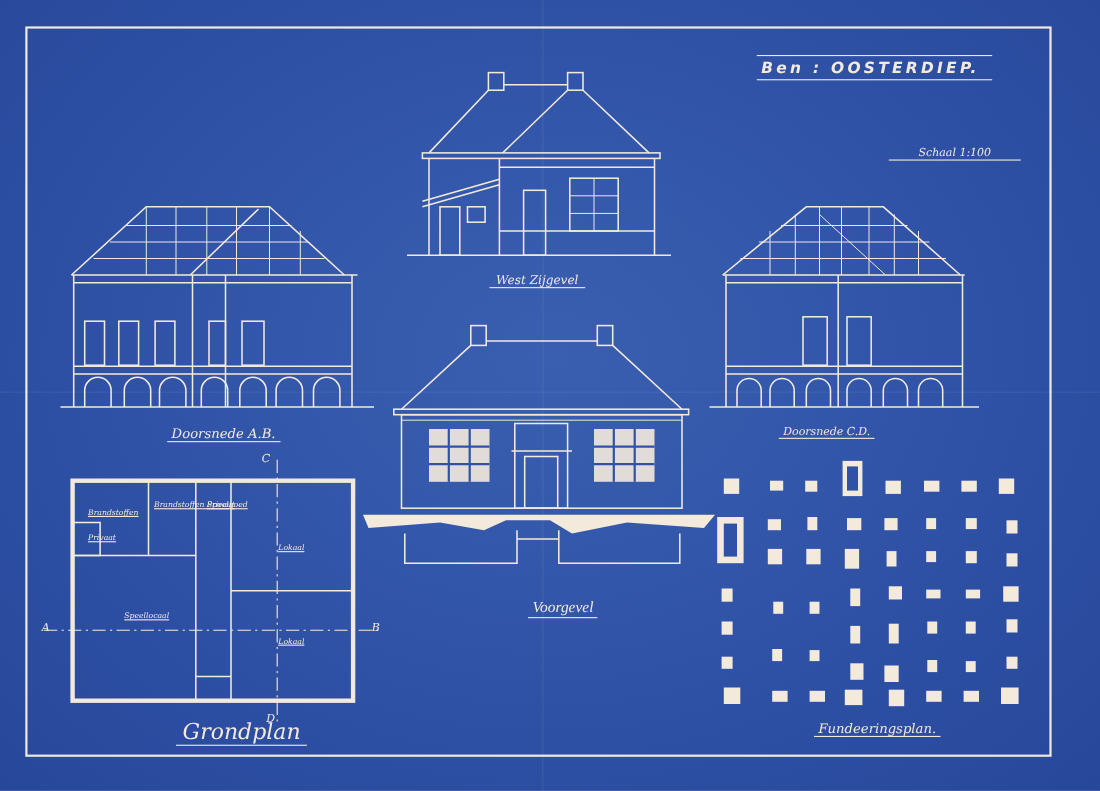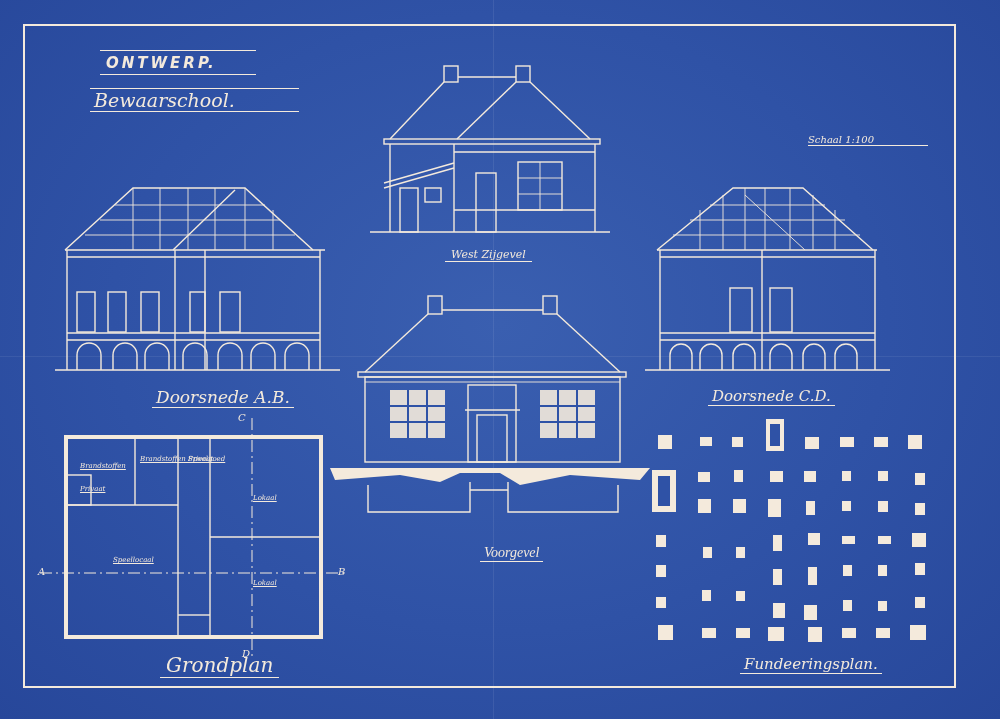--- a/index.html
+++ b/index.html
@@ -25,24 +25,23 @@
   .room { position:absolute; color:#f4eadc; font-size:7px; font-style:italic; font-family:"DejaVu Serif", serif; text-decoration:underline; }
 </style>
 </head>
 <body>
 
 <div class="sheet">
   <div class="fold-v"></div>
   <div class="fold-h"></div>
   <div class="frame"></div>
 
-  <div class="t caps uline" style="left:100px;top:50px;width:150px;padding:3px 0 2px 6px;border-top:1.5px solid #f4eadc;">ONTWERP.</div>
-  <div class="t script uline" style="left:90px;top:88px;width:205px;font-size:19px;padding-left:4px;border-top:1.5px solid #f4eadc;">Bewaarschool.</div>
-
-  <div class="t script uline" style="left:808px;top:134px;width:120px;font-size:10px;">Schaal 1:100</div>
+
+  <div class="t caps uline" style="left:688px;top:50px;width:210px;font-size:14px;padding:3px 0 2px 4px;border-top:1.5px solid #f4eadc;">Ben : OOSTERDIEP.</div>
+  <div class="t script uline" style="left:808px;top:134px;width:120px;font-size:10px;text-align:center;">Schaal 1:100</div>
 
   <svg style="left:370px;top:60px;" width="240" height="180">
     <rect class="ln" x="74" y="6" width="14" height="16"></rect>
       <rect class="ln" x="146" y="6" width="14" height="16"></rect>
     <line class="ln" x1="88" y1="17" x2="146" y2="17"></line>
     <line class="ln" x1="74" y1="22" x2="20" y2="79"></line>
     <line class="ln" x1="146" y1="22" x2="87" y2="79"></line>
     <line class="ln" x1="160" y1="22" x2="220" y2="79"></line>
     <rect class="ln" x="14" y="79" width="216" height="5"></rect>
     <line class="ln" x1="20" y1="84" x2="20" y2="172"></line>
@@ -94,21 +93,21 @@
         <path d="M22,185 v-15 a12,12 0 0 1 24,0 v15"></path>
         <path d="M58,185 v-15 a12,12 0 0 1 24,0 v15"></path>
         <path d="M90,185 v-15 a12,12 0 0 1 24,0 v15"></path>
         <path d="M128,185 v-15 a12,12 0 0 1 24,0 v15"></path>
         <path d="M163,185 v-15 a12,12 0 0 1 24,0 v15"></path>
         <path d="M196,185 v-15 a12,12 0 0 1 24,0 v15"></path>
         <path d="M230,185 v-15 a12,12 0 0 1 24,0 v15"></path>
       </g>
     <line class="ln" x1="0" y1="185" x2="285" y2="185"></line>
   </svg>
-  <div class="t script uline" style="left:152px;top:387px;font-size:17px;padding:0 4px;">Doorsnede A.B.</div>
+  <div class="t script uline" style="left:152px;top:387px;font-size:12px;padding:0 4px;">Doorsnede A.B.</div>
 
   <svg style="left:645px;top:185px;" width="245" height="190">
     <polyline class="ln" points="12,65 88,3 158,3 228,65"></polyline>
     <line class="ln" x1="12" y1="65" x2="232" y2="65"></line>
     <g class="lnt">
       <line x1="28" y1="50" x2="215" y2="50"></line>
         <line x1="45" y1="35" x2="200" y2="35"></line>
         <line x1="65" y1="20" x2="180" y2="20"></line>
       <line x1="55" y1="25" x2="55" y2="65"></line>
         <line x1="78" y1="10" x2="78" y2="65"></line>
@@ -130,21 +129,21 @@
     <g class="ln">
         <path d="M25,185 v-15 a11,11 0 0 1 22,0 v15"></path>
         <path d="M55,185 v-15 a11,11 0 0 1 22,0 v15"></path>
         <path d="M88,185 v-15 a11,11 0 0 1 22,0 v15"></path>
         <path d="M125,185 v-15 a11,11 0 0 1 22,0 v15"></path>
         <path d="M158,185 v-15 a11,11 0 0 1 22,0 v15"></path>
         <path d="M190,185 v-15 a11,11 0 0 1 22,0 v15"></path>
       </g>
     <line class="ln" x1="0" y1="185" x2="245" y2="185"></line>
   </svg>
-  <div class="t script uline" style="left:708px;top:387px;font-size:15px;padding:0 4px;">Doorsnede C.D.</div>
+  <div class="t script uline" style="left:708px;top:387px;font-size:10px;padding:0 4px;">Doorsnede C.D.</div>
 
   <svg style="left:340px;top:290px;" width="300" height="220">
     <rect class="ln" x="88" y="6" width="14" height="18"></rect>
       <rect class="ln" x="203" y="6" width="14" height="18"></rect>
     <line class="ln" x1="102" y1="20" x2="203" y2="20"></line>
     <line class="ln" x1="88" y1="24" x2="25" y2="82"></line>
       <line class="ln" x1="217" y1="24" x2="280" y2="82"></line>
     <rect class="ln" x="18" y="82" width="268" height="5"></rect>
     <rect class="ln" x="25" y="87" width="255" height="85"></rect>
     <line class="lnt" x1="25" y1="92" x2="280" y2="92"></line>
@@ -247,14 +246,14 @@
         <rect x="86" y="213" width="14" height="10"></rect>
         <rect x="118" y="212" width="16" height="14"></rect>
         <rect x="158" y="212" width="14" height="15"></rect>
         <rect x="192" y="213" width="14" height="10"></rect>
         <rect x="226" y="213" width="14" height="10"></rect>
         <rect x="260" y="210" width="16" height="15"></rect>
     </g>
     <rect x="8" y="61" width="12" height="30" fill="#2f52a6"></rect>
     <rect x="120" y="9" width="10" height="22" fill="#2f52a6"></rect>
   </svg>
-  <div class="t script uline" style="left:740px;top:655px;font-size:15px;padding:0 4px;">Fundeeringsplan.</div>
+  <div class="t script uline" style="left:740px;top:655px;font-size:12px;padding:0 4px;">Fundeeringsplan.</div>
 </div>
 
 </body></html>

